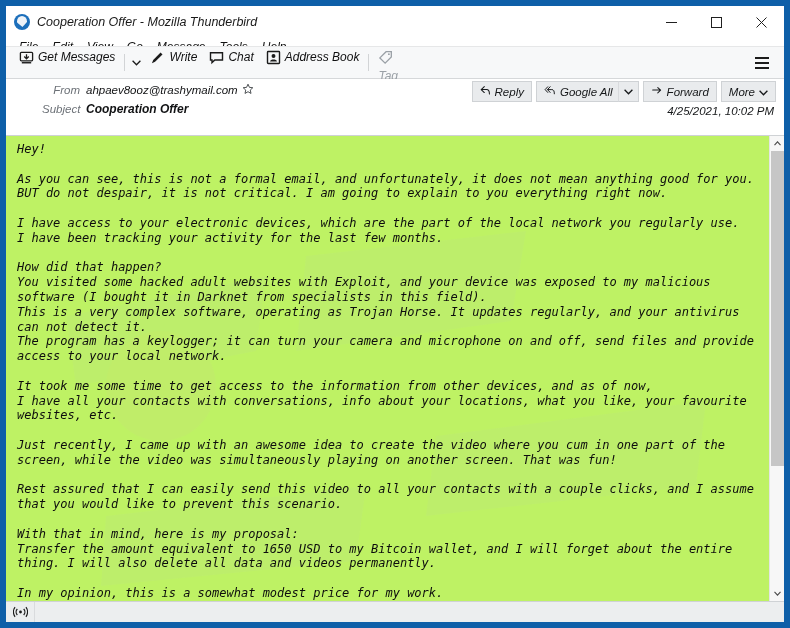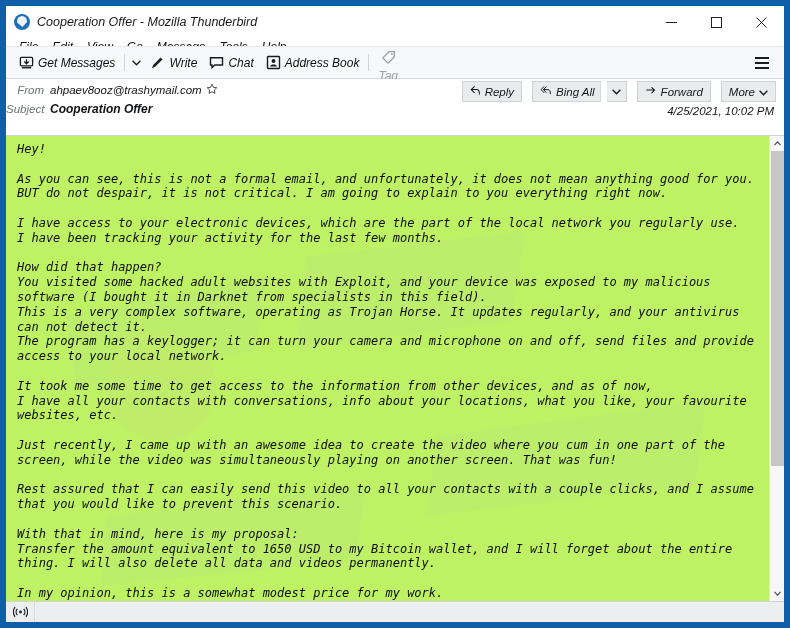--- a/index.html
+++ b/index.html
@@ -97,21 +97,20 @@
     background: #f7f8f9;
     border-top: 1px solid #e6e7e8;
     border-bottom: 1px solid #d6d8da;
     display: flex;
     align-items: center;
     box-sizing: border-box;
     padding-left: 7px;
   }
   .tbtn {
     display: flex;
-    align-items: center;
     height: 26px;
     padding: 0 6px;
     font-size: 12px;
     color: #0f0f10;
     white-space: nowrap;
     gap: 4px;
   }
   .tbtn.dim { color: #9aa0a6; flex-direction: column; }
   .tbtn svg { display: block; flex: none; }
   .tb-sep {
@@ -160,20 +159,21 @@
     align-items: center;
   }
   .hdr-label {
     width: 44px;
     text-align: right;
     font-size: 11.5px;
     color: #6d7278;
     flex: none;
     padding-right: 6px;
     box-sizing: border-box;
+    margin-left: 36px;
   }
   .hdr-value {
     font-size: 11.5px;
     color: #111214;
     white-space: nowrap;
   }
   .hdr-value.bold { font-weight: bold; font-size: 12px; }
   .star-icon {
     display: inline-block;
     margin-left: 4px;
@@ -195,21 +195,20 @@
       rgba(180,180,180,.4) 100%);
     filter: blur(1.6px);
     vertical-align: middle;
   }
   .hdr-actions {
     position: absolute;
     right: 8px;
     top: 2px;
     display: flex;
     align-items: center;
-    gap: 6px;
   }
   .abtn {
     display: flex;
     align-items: center;
     gap: 4px;
     height: 21px;
     padding: 0 7px;
     font-size: 11.5px;
     color: #16181a;
     background: #e9ebed;
@@ -449,21 +448,21 @@
         <span>Reply</span>
       </div>
 
       <div class="abtn split-left">
         <span>
           <svg width="12" height="11" viewBox="0 0 16 14">
             <path d="M5 2 L1.5 5.8 L5 9.6" fill="none" stroke="#16181a" stroke-width="1.3" stroke-linejoin="round" stroke-linecap="round"></path>
             <path d="M8.2 2 L4.7 5.8 L8.2 9.6 M5 5.8 H10.4 C12.9 5.8 13.8 7.6 13.8 11.4" fill="none" stroke="#16181a" stroke-width="1.3" stroke-linejoin="round" stroke-linecap="round"></path>
           </svg>
         </span>
-        <span>Bing All</span>
+        <span>Google All</span>
       </div>
       <div class="abtn split-right">
         <svg width="9" height="6" viewBox="0 0 9 6">
             <path d="M0.6 0.8 L4.5 4.8 L8.4 0.8" fill="none" stroke="#16181a" stroke-width="1.3"></path>
           </svg>
       </div>
 
       <div class="abtn">
         <span>
           <svg width="12" height="11" viewBox="0 0 14 14">

